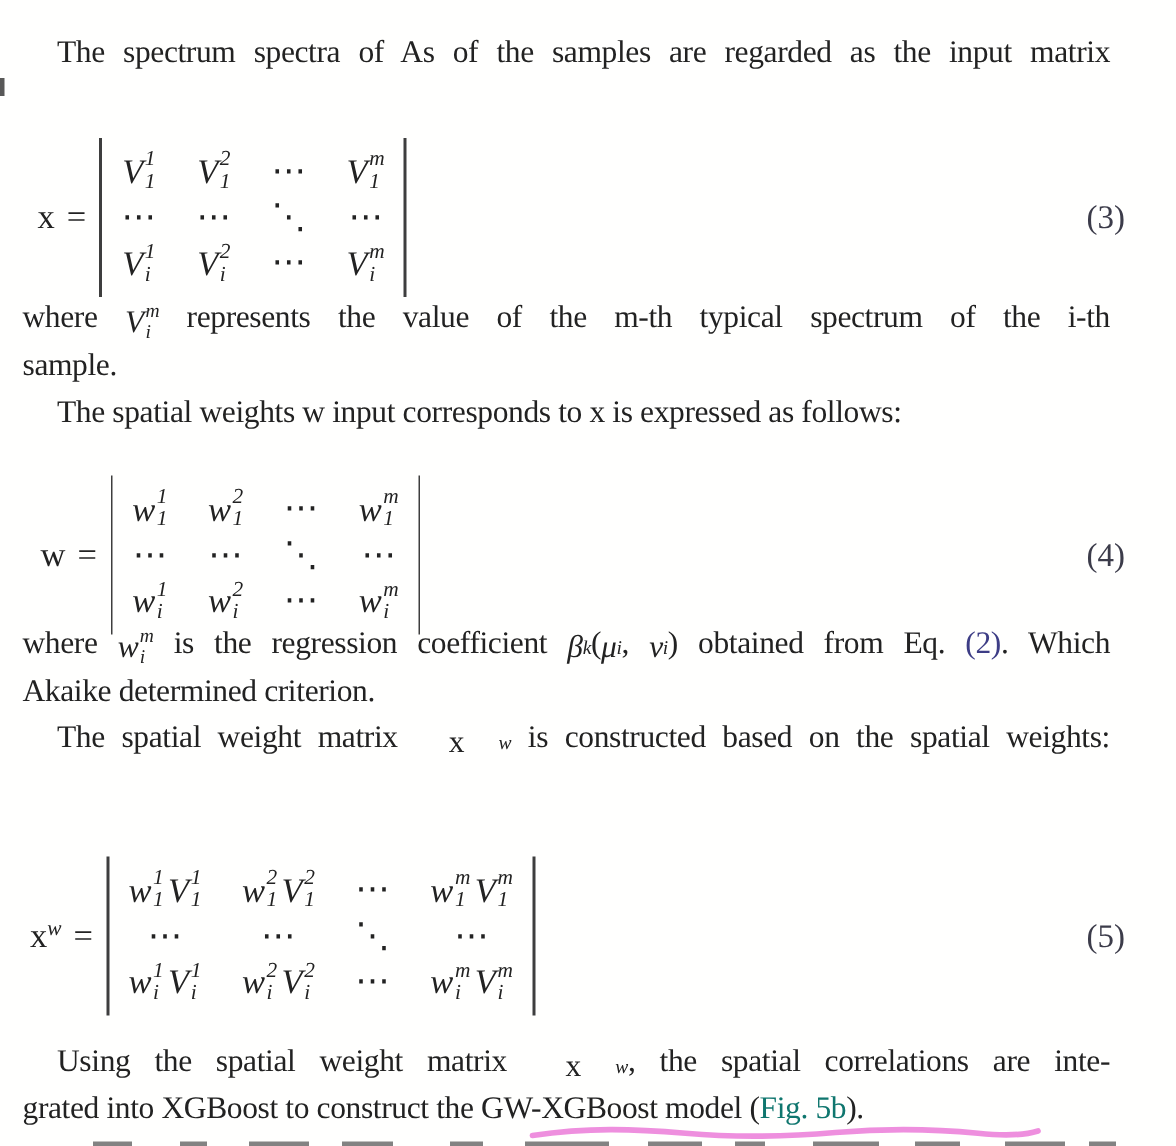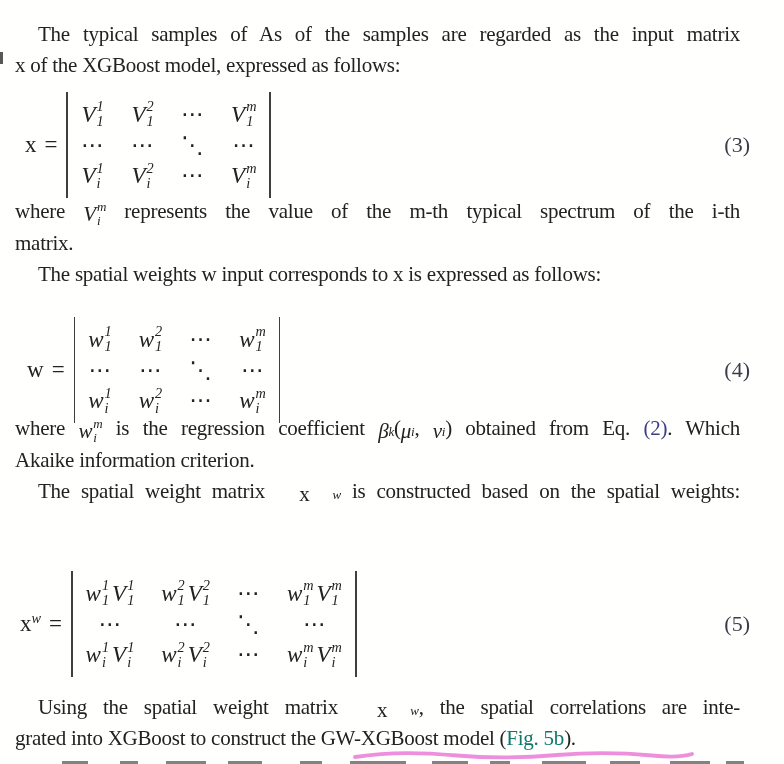--- a/index.html
+++ b/index.html
@@ -44,22 +44,21 @@
   .edge-tick { position:absolute; left:0; top:52px; width:3px; height:12px; background:#2e2e2e; opacity:0.8; }
 </style>
 </head>
 <body>
 
 <div class="page" style="color: rgb(34, 34, 34); --hl: #ec7fd9;">
 
   <span class="edge-tick"></span>
 
   <div class="para" style="top:19px">
-    <div class="ln ind">The typical samples of As of the samples are regarded as the input matrix</div>
-    <div class="ln last">x of the XGBoost model, expressed as follows:</div>
+    <div class="ln ind">The spectrum spectra of As of the samples are regarded as the input matrix</div>
   </div>
 
   <div class="eq" style="top:94px;height:102px">
     <div class="eqbody" style="margin-left:10px">
         <span class="lhs">x</span>
         <span class="eqsign">=</span>
         <span class="mat">
           <span class="vbar"></span>
           <span class="mtable" style="grid-template-columns: repeat(4, auto);">
             <span class="mcell">
@@ -142,21 +141,21 @@
   </div>
 
   <div class="para" style="top:196px">
     <div class="ln">where <span class="tk">
           <span class="bs">V</span>
           <span class="sc">
             <span>m</span>
             <span>i</span>
           </span>
         </span> represents the value of the m-th typical spectrum of the i-th</div>
-    <div class="ln last">matrix.</div>
+    <div class="ln last">sample.</div>
     <div class="ln last ind">The spatial weights w input corresponds to x is expressed as follows:</div>
   </div>
 
   <div class="eq" style="top:318px;height:104px">
     <div class="eqbody" style="margin-left:12px">
         <span class="lhs">w</span>
         <span class="eqsign">=</span>
         <span class="mat">
           <span class="vbar"></span>
           <span class="mtable" style="grid-template-columns: repeat(4, auto);">
@@ -249,21 +248,21 @@
         </span> is the regression coefficient <span class="tk">
           <span class="bs">β</span>
           <span class="ls">k</span>
         </span>(<span class="tk">
           <span class="bs">μ</span>
           <span class="ls">i</span>
         </span>, <span class="tk">
           <span class="bs">v</span>
           <span class="ls">i</span>
         </span>) obtained from Eq. <span class="lk" style="color: rgb(61, 61, 133);">(2)</span>. Which</div>
-    <div class="ln last">Akaike information criterion.</div>
+    <div class="ln last">Akaike determined criterion.</div>
     <div class="ln ind">The spatial weight matrix <span class="tk">
           <span class="bs up">x</span>
           <span class="rs">w</span>
         </span> is constructed based on the spatial weights:</div>
   </div>
 
   <div class="eq" style="top:572px;height:104px">
     <div class="eqbody" style="margin-left:5px">
         <span class="lhs">x<span class="rs">w</span></span>
         <span class="eqsign">=</span>

